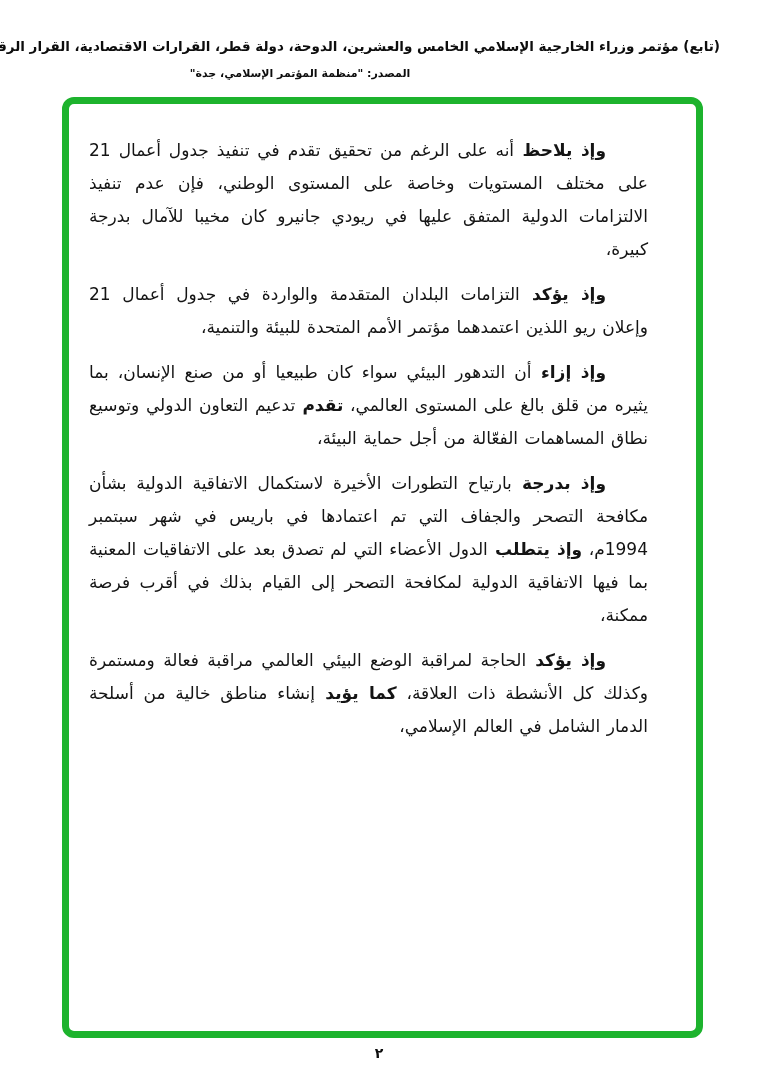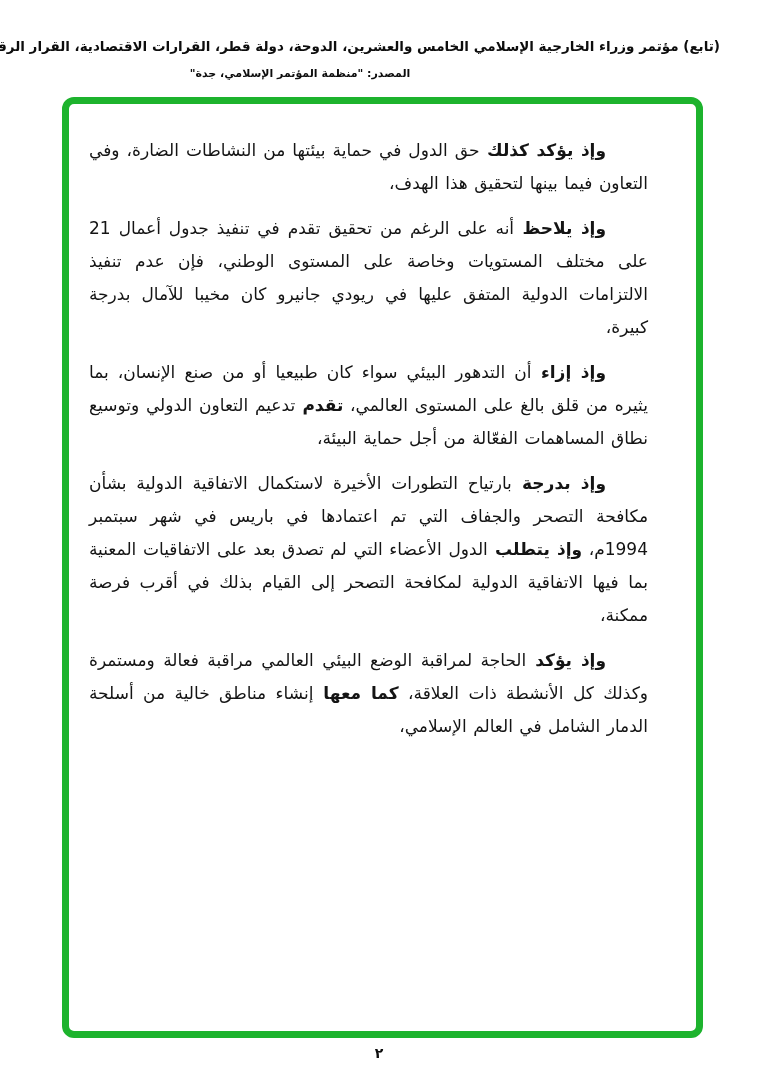--- a/index.html
+++ b/index.html
@@ -82,23 +82,23 @@
 <body>
 
 <div class="page" style="color: rgb(20, 20, 20);">
 
   <div class="header-line1">(تابع) مؤتمر وزراء الخارجية الإسلامي الخامس والعشرين، الدوحة، دولة قطر، القرارات الاقتصادية، القرار الرقم ٢٥/٣٥-أق</div>
 
   <div class="header-line2">المصدر:  "منظمة المؤتمر الإسلامي، جدة"</div>
 
   <div class="green-box" style="border-color: rgb(29, 179, 45);">
     <div class="doc-body" id="doc-body">
-        <div class="para"><span class="b">وإذ يؤكد كذلك </span><span>حق الدول في حماية بيئتها من النشاطات الضارة، وفي التعاون فيما بينها لتحقيق هذا الهدف،</span></div>
         <div class="para"><span class="b">وإذ يلاحظ </span><span>أنه على الرغم من تحقيق تقدم في تنفيذ جدول أعمال 21 على مختلف المستويات وخاصة على المستوى الوطني، فإن عدم تنفيذ الالتزامات الدولية المتفق عليها في ريودي جانيرو كان مخيبا للآمال بدرجة كبيرة،</span></div>
+        <div class="para"><span class="b">وإذ يؤكد </span><span>التزامات البلدان المتقدمة والواردة في جدول أعمال 21 وإعلان ريو اللذين اعتمدهما مؤتمر الأمم المتحدة للبيئة والتنمية،</span></div>
         <div class="para"><span class="b">وإذ إزاء </span><span>أن التدهور البيئي سواء كان طبيعيا أو من صنع الإنسان، بما يثيره من قلق بالغ على المستوى العالمي، </span><span class="b">تقدم </span><span>تدعيم التعاون الدولي وتوسيع نطاق المساهمات الفعّالة من أجل حماية البيئة،</span></div>
         <div class="para"><span class="b">وإذ بدرجة </span><span>بارتياح التطورات الأخيرة لاستكمال الاتفاقية الدولية بشأن مكافحة التصحر والجفاف التي تم اعتمادها في باريس في شهر سبتمبر 1994م، </span><span class="b">وإذ يتطلب </span><span>الدول الأعضاء التي لم تصدق بعد على الاتفاقيات المعنية بما فيها الاتفاقية الدولية لمكافحة التصحر إلى القيام بذلك في أقرب فرصة ممكنة،</span></div>
-        <div class="para"><span class="b">وإذ يؤكد </span><span>الحاجة لمراقبة الوضع البيئي العالمي مراقبة فعالة ومستمرة وكذلك كل الأنشطة ذات العلاقة، </span><span class="b">كما معها </span><span>إنشاء مناطق خالية من أسلحة الدمار الشامل في العالم الإسلامي،</span></div>
+        <div class="para"><span class="b">وإذ يؤكد </span><span>الحاجة لمراقبة الوضع البيئي العالمي مراقبة فعالة ومستمرة وكذلك كل الأنشطة ذات العلاقة، </span><span class="b">كما يؤيد </span><span>إنشاء مناطق خالية من أسلحة الدمار الشامل في العالم الإسلامي،</span></div>
       </div>
   </div>
 
   <div class="page-number">٢</div>
 
 </div>
 
 </body></html>

